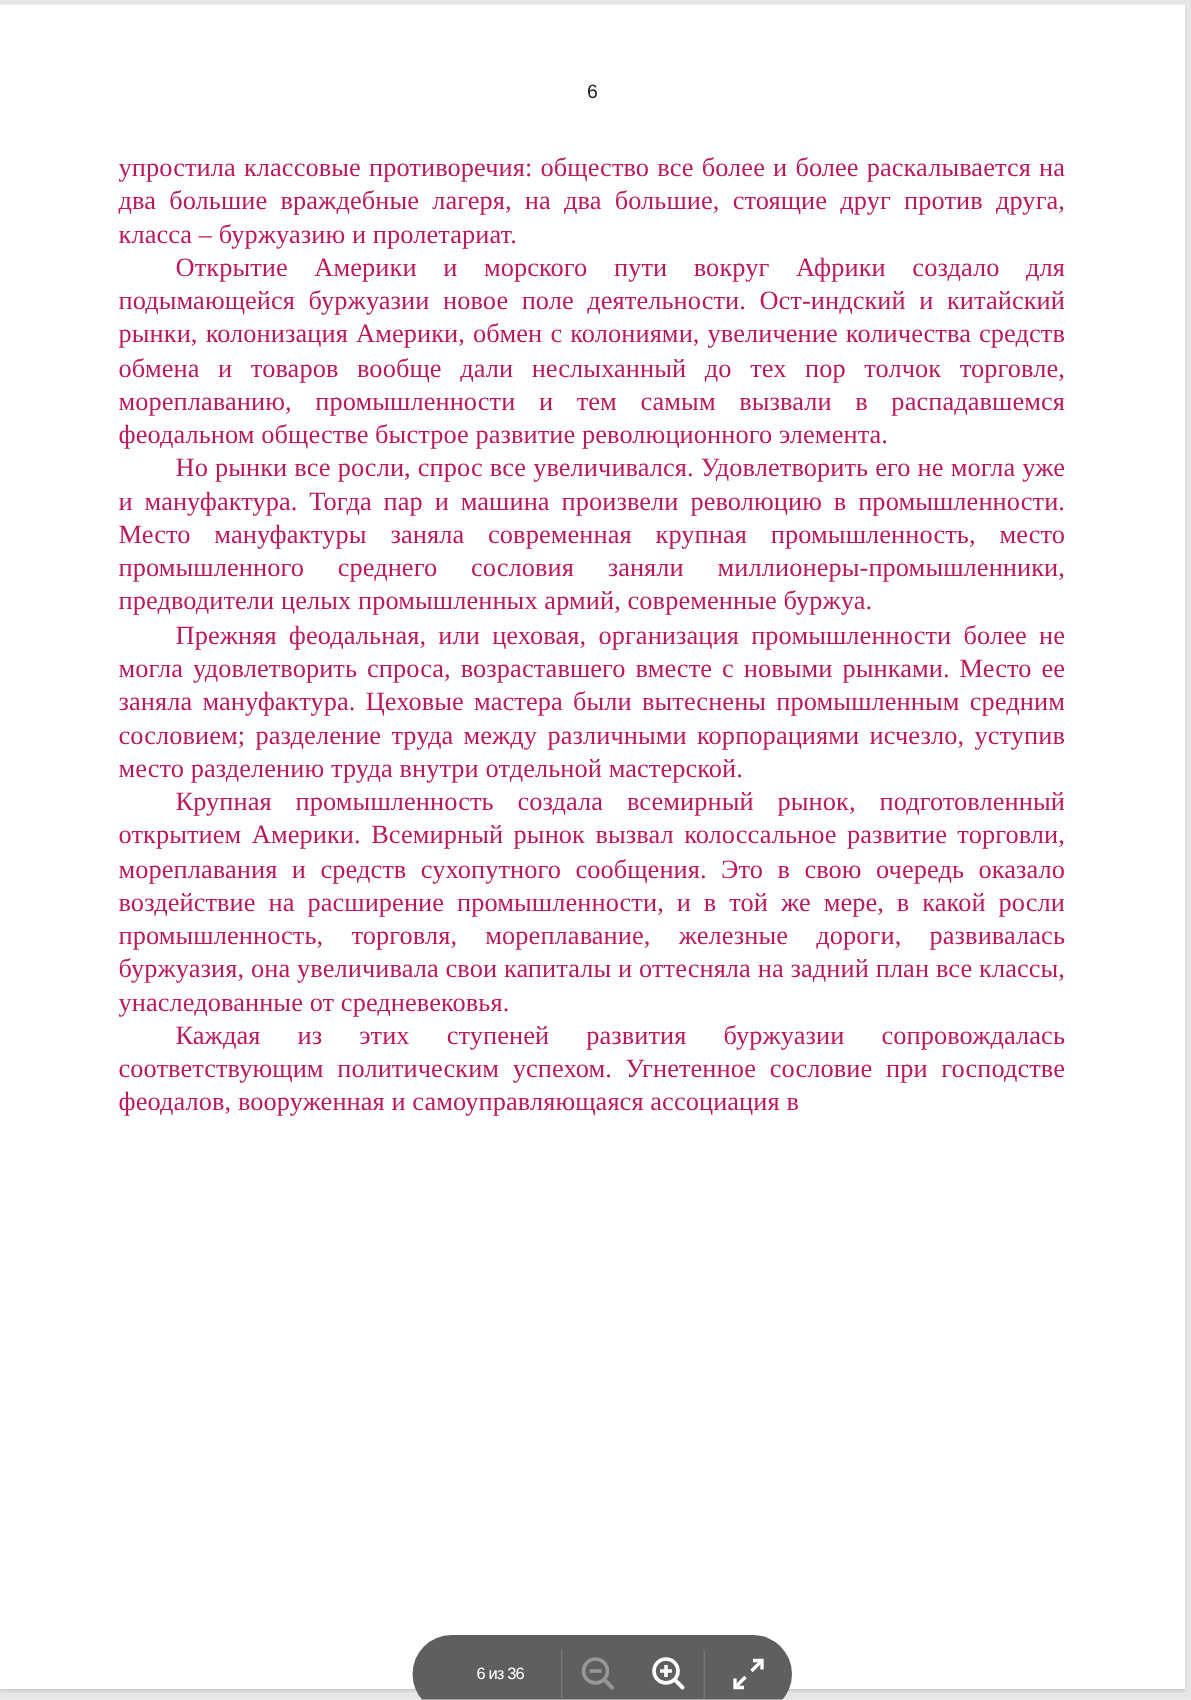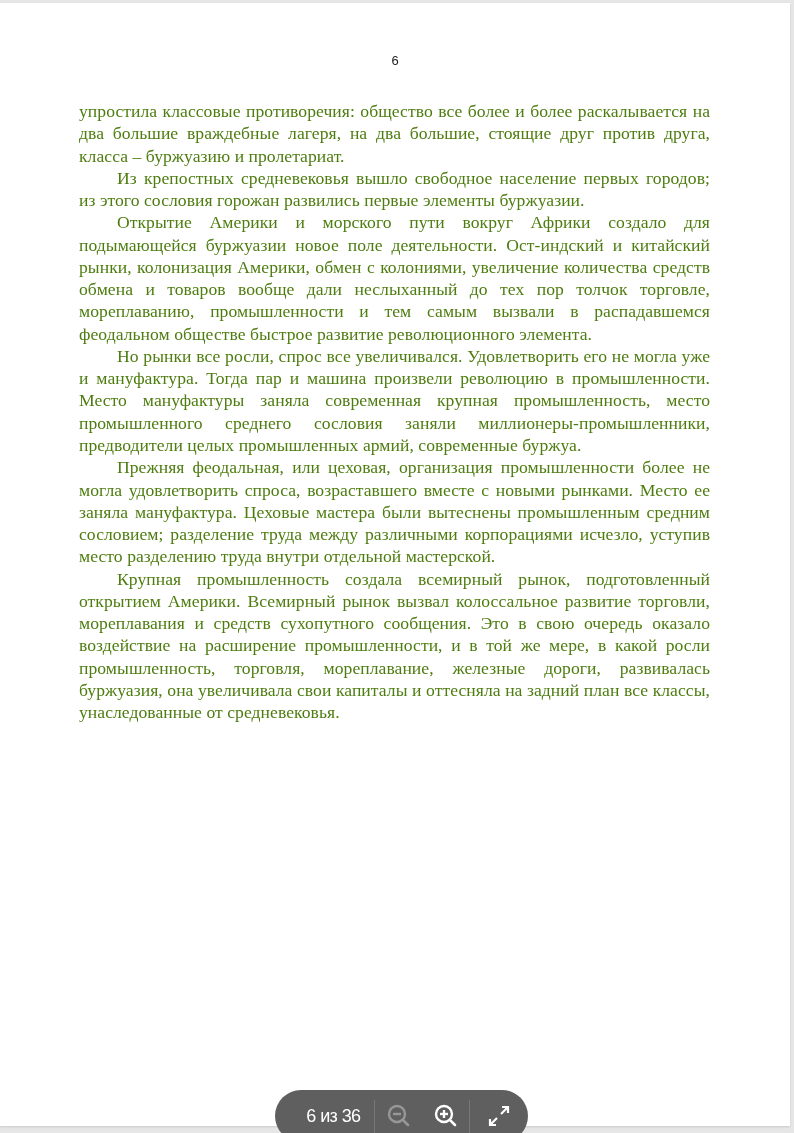--- a/index.html
+++ b/index.html
@@ -36,21 +36,21 @@
       color: #222;
     }
     .body-text {
       position: absolute;
       left: 79px;
       top: 97px;
       width: 631px;
       font-family: "Liberation Serif", serif;
       font-size: 17.6px;
       line-height: 22.27px;
-      color: #4d7c0f;
+      color: #be185d;
       text-align: justify;
       letter-spacing: 0.05px;
     }
     .body-text p {
       margin: 0;
       text-indent: 38px;
       text-align: justify;
     }
     .body-text p.continued {
       text-indent: 0;
@@ -64,21 +64,21 @@
       background: #5f5f5f;
       border-radius: 26px;
       display: flex;
       align-items: center;
       font-family: "Liberation Sans", sans-serif;
       color: #ffffff;
     }
     .tb-pages {
       width: 86px;
       text-align: center;
-      font-size: 18px;
+      font-size: 11px;
       letter-spacing: -0.6px;
       padding-left: 18px;
     }
     .tb-sep {
       width: 1px;
       height: 42px;
       background: #777;
       align-self: flex-end;
     }
     .tb-btn {
@@ -95,25 +95,25 @@
   </style>
 </head>
 <body>
 
 <div class="viewer">
   <div class="page">
     <div class="page-number">6</div>
 
     <div class="body-text">
       <p class="continued">упростила классовые противоречия: общество все более и более раскалывается на два большие враждебные лагеря, на два большие, стоящие друг против друга, класса – буржуазию и пролетариат.</p>
-      <p>Из крепостных средневековья вышло свободное население первых городов; из этого сословия горожан развились первые элементы буржуазии.</p>
       <p>Открытие Америки и морского пути вокруг Африки создало для подымающейся буржуазии новое поле деятельности. Ост-индский и китайский рынки, колонизация Америки, обмен с колониями, увеличение количества средств обмена и товаров вообще дали неслыханный до тех пор толчок торговле, мореплаванию, промышленности и тем самым вызвали в распадавшемся феодальном обществе быстрое развитие революционного элемента.</p>
       <p>Но рынки все росли, спрос все увеличивался. Удовлетворить его не могла уже и мануфактура. Тогда пар и машина произвели революцию в промышленности. Место мануфактуры заняла современная крупная промышленность, место промышленного среднего сословия заняли миллионеры-промышленники, предводители целых промышленных армий, современные буржуа.</p>
       <p>Прежняя феодальная, или цеховая, организация промышленности более не могла удовлетворить спроса, возраставшего вместе с новыми рынками. Место ее заняла мануфактура. Цеховые мастера были вытеснены промышленным средним сословием; разделение труда между различными корпорациями исчезло, уступив место разделению труда внутри отдельной мастерской.</p>
       <p>Крупная промышленность создала всемирный рынок, подготовленный открытием Америки. Всемирный рынок вызвал колоссальное развитие торговли, мореплавания и средств сухопутного сообщения. Это в свою очередь оказало воздействие на расширение промышленности, и в той же мере, в какой росли промышленность, торговля, мореплавание, железные дороги, развивалась буржуазия, она увеличивала свои капиталы и оттесняла на задний план все классы, унаследованные от средневековья.</p>
+      <p>Каждая из этих ступеней развития буржуазии сопровождалась соответствующим политическим успехом. Угнетенное сословие при господстве феодалов, вооруженная и самоуправляющаяся ассоциация в</p>
     </div>
   </div>
 
   <div class="toolbar">
     <div class="tb-pages">6 из 36</div>
     <div class="tb-sep"></div>
     <div class="tb-btn tb-zoom-out">
       <svg width="26" height="26" viewBox="0 0 26 26">
         <circle cx="11" cy="11" r="8" fill="none" stroke="#ffffff" stroke-width="2.4"></circle>
         <line x1="7" y1="11" x2="15" y2="11" stroke="#ffffff" stroke-width="2.4"></line>

